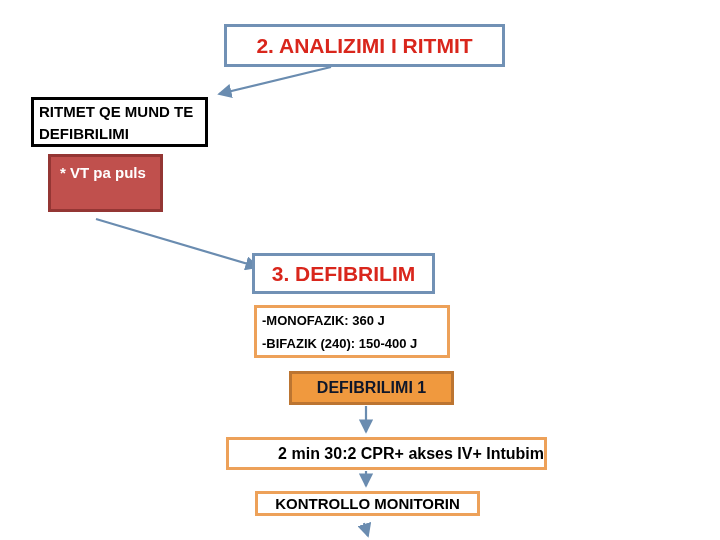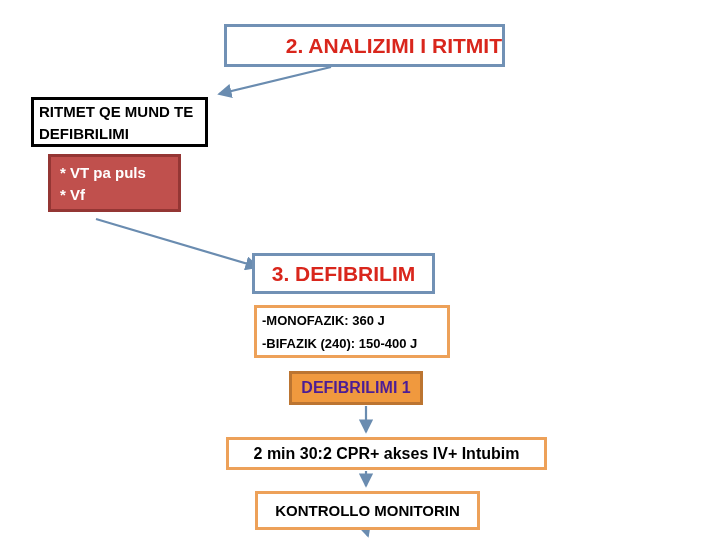--- a/index.html
+++ b/index.html
@@ -22,33 +22,33 @@
     font-weight: bold;
     color: #000000;
   }
   .box .line { display: block; }
 
   #title-box {
     left: 224px; top: 24px; width: 281px; height: 43px;
     border: 3px solid #7191b5;
     color: #d9261c;
     font-size: 21px;
-    display: flex; align-items: center; justify-content: flex-end;
+    display: flex; align-items: center; justify-content: center;
     white-space: nowrap;
   }
   #ritmet-box {
     left: 31px; top: 97px; width: 177px; height: 50px;
     border: 3px solid #000000;
     font-size: 15px;
     line-height: 22px;
     padding: 1px 4px 0 5px;
     white-space: nowrap;
   }
   #vtvf-box {
-    left: 48px; top: 154px; width: 133px; height: 58px;
+    left: 48px; top: 154px; width: 115px; height: 58px;
     background: #c0504d;
     border: 3px solid #943634;
     color: #ffffff;
     font-size: 15px;
     line-height: 22px;
     padding: 5px 0 0 9px;
     white-space: nowrap;
   }
   #defibrilim-box {
     left: 252px; top: 253px; width: 183px; height: 41px;
@@ -60,37 +60,37 @@
   }
   #energy-box {
     left: 254px; top: 305px; width: 196px; height: 53px;
     border: 3px solid #eda159;
     font-size: 13px;
     line-height: 23px;
     padding: 1px 8px 0 5px;
     white-space: nowrap;
   }
   #defibrilimi1-box {
-    left: 289px; top: 371px; width: 134px; height: 34px;
+    left: 289px; top: 371px; width: 165px; height: 34px;
     background: #f0993e;
     border: 3px solid #bc7531;
-    color: #4c1d95;
+    color: #0f172a;
     font-size: 16px;
     display: flex; align-items: center; justify-content: center;
     white-space: nowrap;
   }
   #cpr-box {
     left: 226px; top: 437px; width: 321px; height: 33px;
     border: 3px solid #eda159;
     font-size: 16px;
-    display: flex; align-items: center; justify-content: center;
+    display: flex; align-items: center; justify-content: flex-end;
     white-space: nowrap;
   }
   #monitor-box {
-    left: 255px; top: 491px; width: 225px; height: 39px;
+    left: 255px; top: 491px; width: 225px; height: 25px;
     border: 3px solid #eda159;
     font-size: 15px;
     display: flex; align-items: center; justify-content: center;
     white-space: nowrap;
   }
   #connectors {
     position: absolute;
     left: 0; top: 0;
     width: 720px; height: 540px;
     pointer-events: none;
@@ -118,21 +118,20 @@
     <span>2. ANALIZIMI I RITMIT</span>
   </div>
 
   <div id="ritmet-box" class="box">
     <span class="line">RITMET QE MUND TE</span>
     <span class="line">DEFIBRILIMI</span>
   </div>
 
   <div id="vtvf-box" class="box">
     <span class="line">* VT pa puls</span>
-    <span class="line">* Vf</span>
   </div>
 
   <div id="defibrilim-box" class="box">
     <span>3. DEFIBRILIM</span>
   </div>
 
   <div id="energy-box" class="box">
     <span class="line">-MONOFAZIK: 360 J</span>
     <span class="line">-BIFAZIK (240): 150-400 J</span>
   </div>

